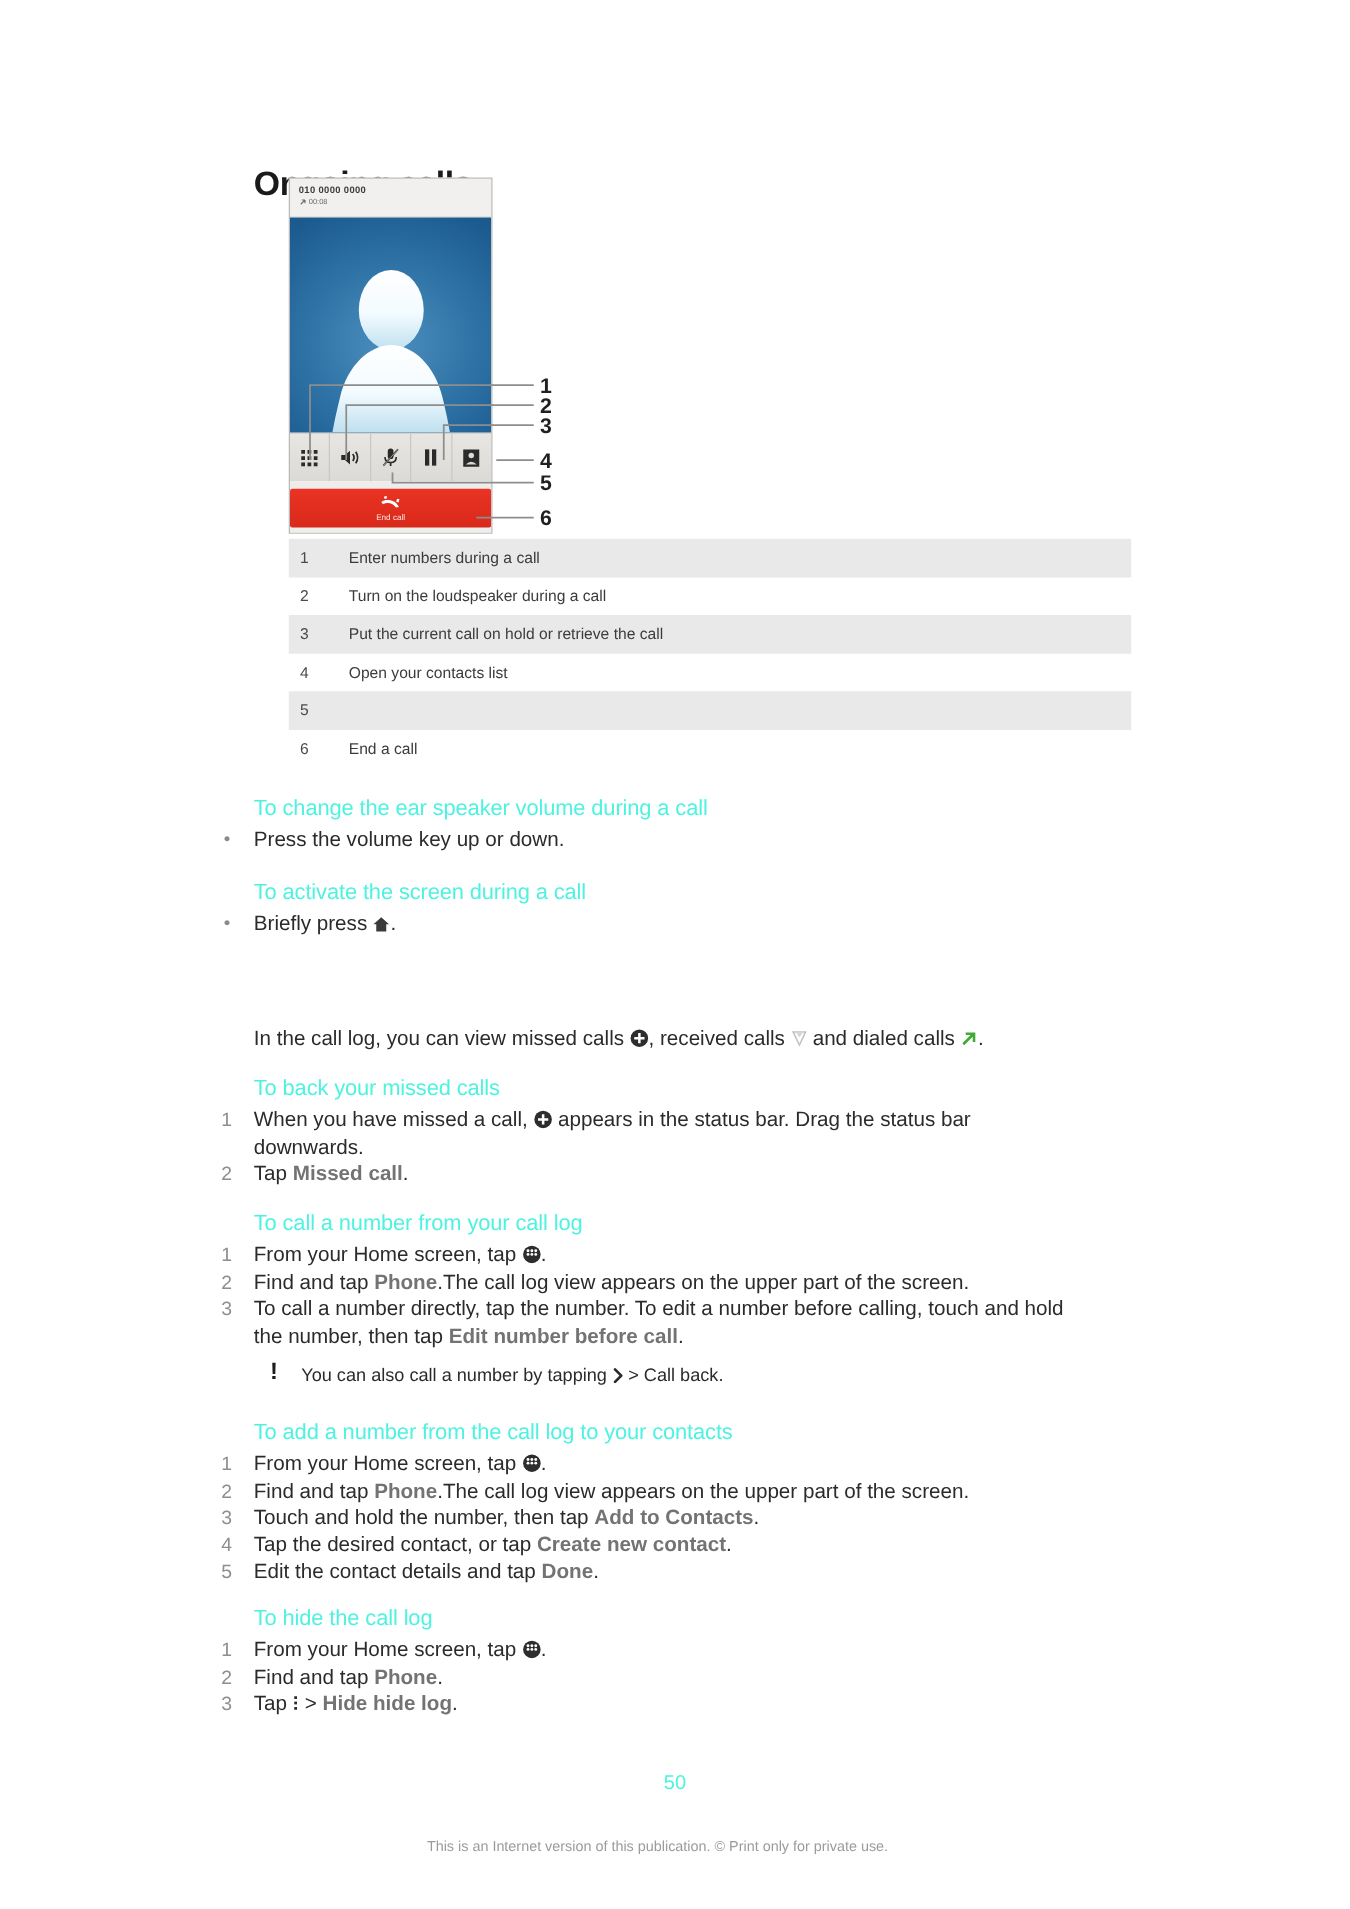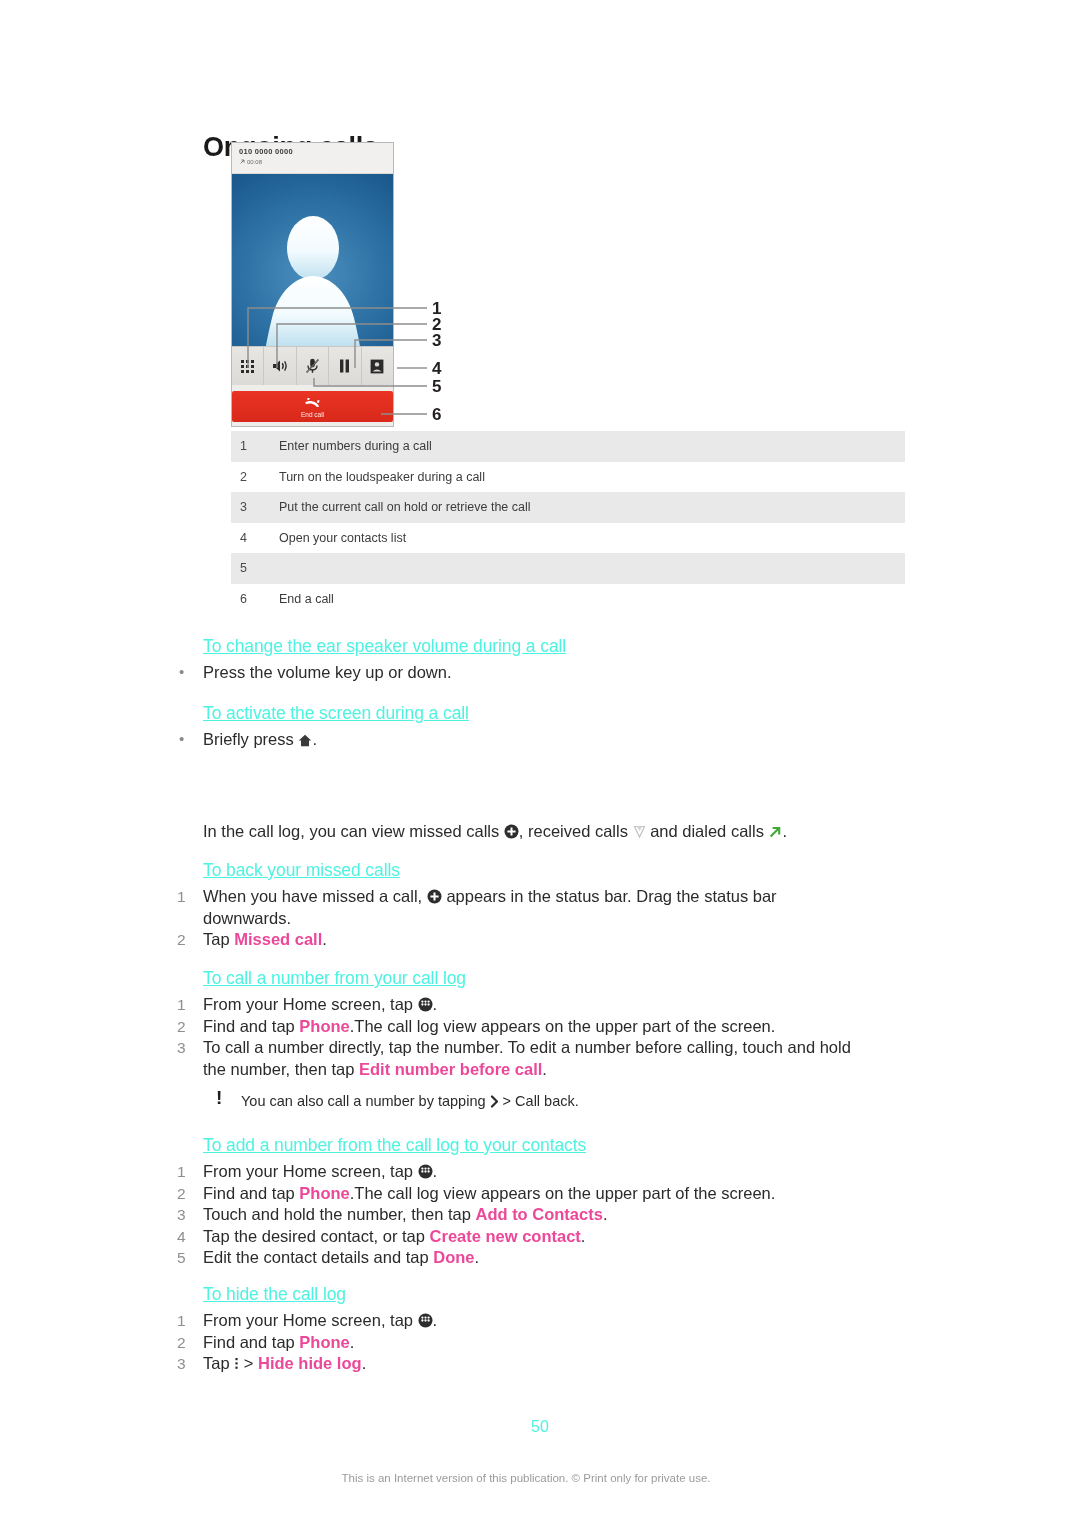--- a/index.html
+++ b/index.html
@@ -29,21 +29,20 @@
     letter-spacing: -0.3px;
     color: #1a1a1a;
     margin-top: 32px;
   }
   .h3 {
     font-size: 17.5px;
     font-weight: normal;
     color: #4df3e0;
     letter-spacing: -0.1px;
     margin: 0 0 5px 0;
-    text-decoration: underline;
   }
 
   
   .phone {
     position: absolute;
     left: 231px;
     top: 142px;
     width: 163px;
     height: 285px;
     border: 1px solid #b9b9b9;
@@ -200,21 +199,21 @@
     color: #8e8e8e;
     font-size: 15.5px;
   }
   ul.bullets li .marker {
     position: absolute;
     left: 14px;
     top: -1px;
     color: #8b8b8b;
     font-size: 15px;
   }
-  b { font-weight: bold; color: #ec4899; }
+  b { font-weight: bold; color: #737373; }
 
   .tip {
     position: relative;
     padding-left: 38px;
     font-size: 14.5px;
     line-height: 20px;
     color: #2b2b2b;
   }
   .tip .bang {
     position: absolute;

